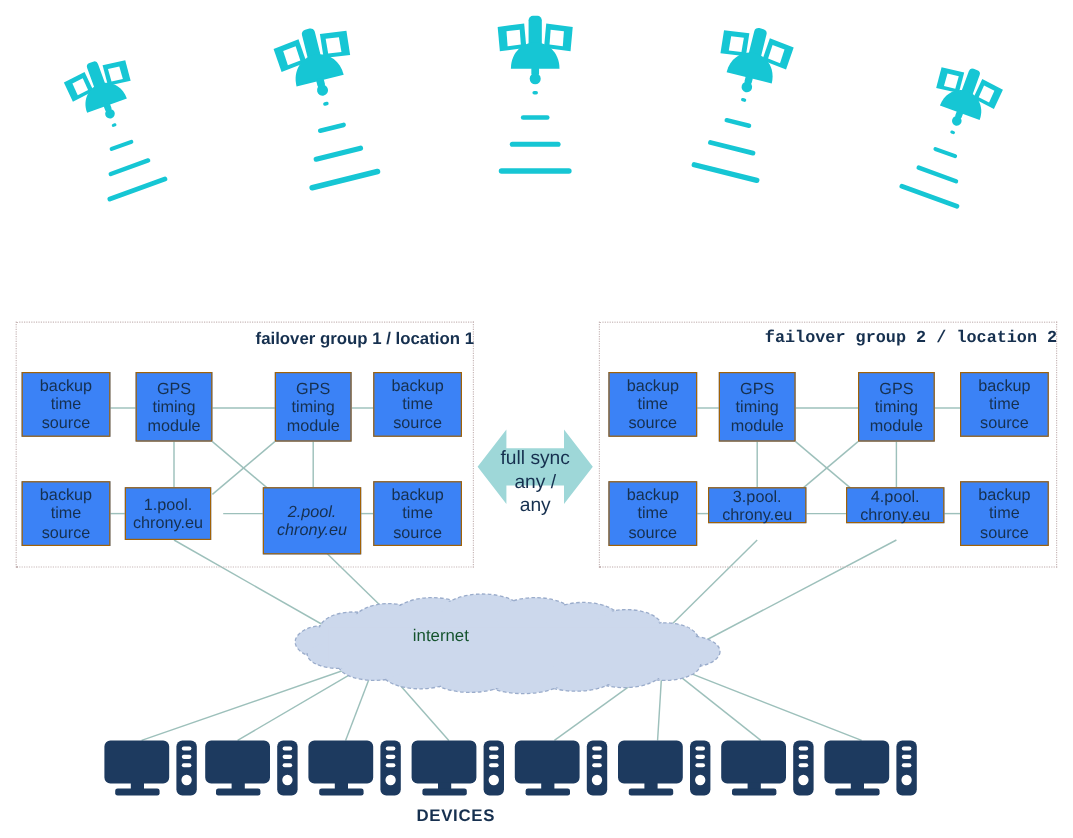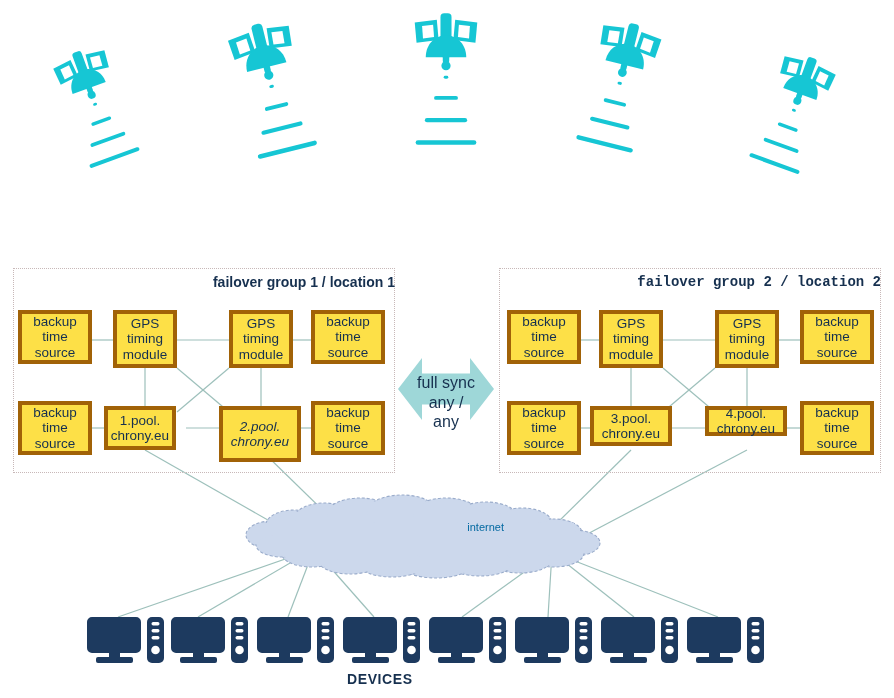--- a/index.html
+++ b/index.html
@@ -7,41 +7,41 @@
     width:894px;height:698px;position:relative;overflow:hidden;
     font-family:"Liberation Sans","DejaVu Sans",sans-serif;
     color:#16304f;
   }
   #stage{position:absolute;inset:0;width:894px;height:698px;}
   #svgroot{position:absolute;left:0;top:0;width:894px;height:698px;}
 
   
   .node{
     position:absolute;box-sizing:border-box;
-    background:#fde047;border:4px solid #a16207;
+    background:#3b82f6;border:1px solid #a16207;
     display:flex;align-items:center;justify-content:center;
     text-align:center;line-height:1.12;
     font-size:13.5px;color:#16304f;white-space:pre-line;
     z-index:3;
   }
   .group-box{
     position:absolute;box-sizing:border-box;
     border:1px dotted #c8b8b8;background:transparent;z-index:1;
   }
   .group-title{
     position:absolute;text-align:right;font-weight:bold;
     font-size:14px;color:#16304f;z-index:4;white-space:nowrap;
   }
   .sync-label{
     position:absolute;text-align:center;font-size:16px;
     color:#16304f;line-height:1.22;z-index:5;white-space:pre-line;
   }
   .cloud-label{
-    position:absolute;text-align:right;font-size:11px;
-    color:#0369a1;z-index:5;white-space:nowrap;
+    position:absolute;text-align:left;font-size:14px;
+    color:#14532d;z-index:5;white-space:nowrap;
   }
   .devices-label{
     position:absolute;text-align:left;font-weight:bold;
     font-size:14px;letter-spacing:.6px;color:#16304f;z-index:5;white-space:nowrap;
   }
 </style>
 </head>
 <body>
 
 <div id="stage">
@@ -242,21 +242,21 @@
 module</div>
       <div class="node" style="left: 715px; top: 310px; width: 64px; height: 58px;">GPS
 timing
 module</div>
       <div class="node" style="left: 800px; top: 310px; width: 74px; height: 54px;">backup
 time
 source</div>
       <div class="node" style="left: 507px; top: 401px; width: 74px; height: 54px;">backup
 time
 source</div>
-      <div class="node" style="left: 590px; top: 406px; width: 82px; height: 40px;">3.pool.
+      <div class="node" style="left: 590px; top: 406px; width: 82px; height: 30px;">3.pool.
 chrony.eu</div>
       <div class="node" style="left: 705px; top: 406px; width: 82px; height: 30px;">4.pool.
 chrony.eu</div>
       <div class="node" style="left: 800px; top: 401px; width: 74px; height: 54px;">backup
 time
 source</div>
     </div>
 
   <div class="sync-label" style="left: 414px; top: 373px; width: 64px;">full sync
 any / any</div>

